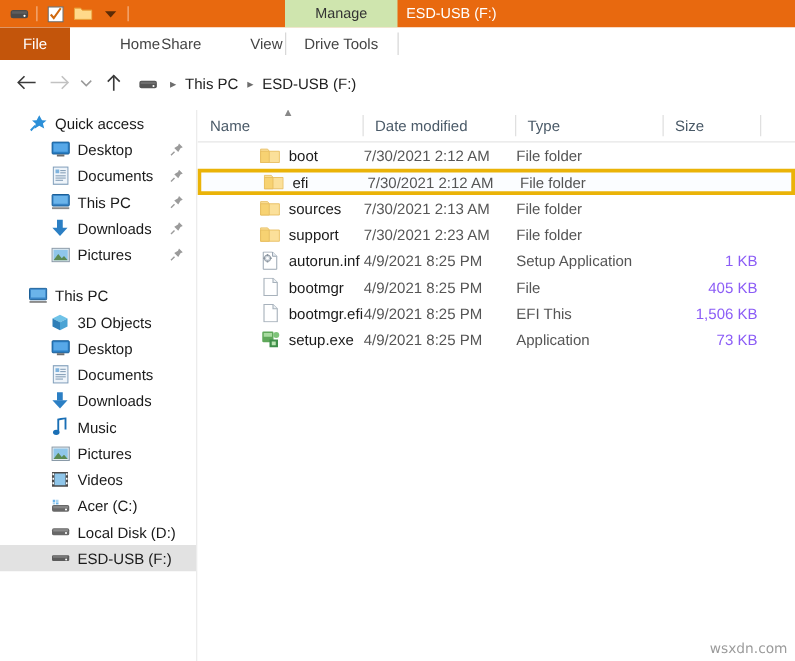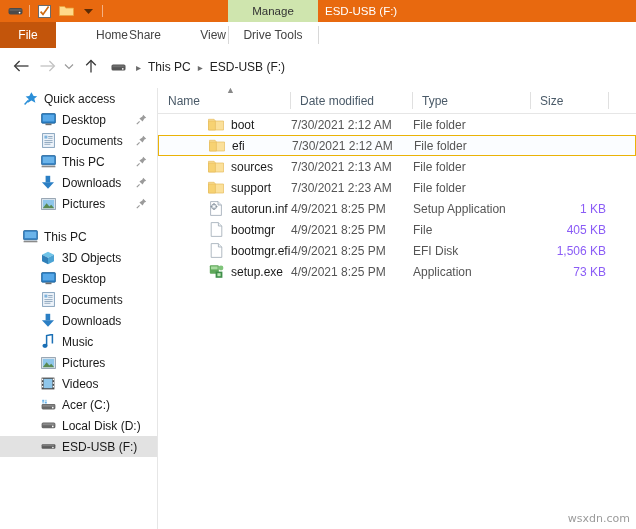--- a/index.html
+++ b/index.html
@@ -119,21 +119,21 @@
   }
   .sortmark {
     position: absolute; font-size: 9px; color: #888; top: -3px;
   }
   .rows { position: relative; width: 478px; }
   .row {
     position: relative; height: 21px; width: 478px;
     display: flex; align-items: center; font-size: 12px; color: #1a1a1a;
   }
   .row.selected {
-    border: 1px solid #eab308;
+    border: 3px solid #eab308;
     background: #fbfdff;
   }
   .cell-name {
     position: absolute; left: 10px; display: flex; align-items: center;
     width: 125px; overflow: hidden; white-space: nowrap; padding-left: 40px;
   }
   .file-ico {
     width: 16px; height: 16px; margin-right: 7px; flex: 0 0 16px;
     display: flex; align-items: center; justify-content: center;
   }
@@ -616,21 +616,21 @@
         <span class="cell-name">
           <span class="file-ico">
             <svg width="13" height="15" viewBox="0 0 13 15">
               <path d="M1.2 0.6h7.2l3.4 3.4v10.4H1.2z" fill="#ffffff" stroke="#a8b2bc" stroke-width="0.9"></path>
               <path d="M8.4 0.6v3.4h3.4" fill="#eef2f5" stroke="#a8b2bc" stroke-width="0.9"></path>
             </svg>
           </span>
           <span>bootmgr.efi</span>
         </span>
         <span class="cell-date">4/9/2021 8:25 PM</span>
-        <span class="cell-type">EFI Disk</span>
+        <span class="cell-type">EFI This</span>
         <span class="cell-size">1,506 KB</span>
       </div>
 
       <div class="row">
         <span class="cell-name">
           <span class="file-ico">
             <svg width="15" height="15" viewBox="0 0 15 15">
               <rect x="0.8" y="1.2" width="9" height="8.6" rx="1" fill="#5fa85a"></rect>
               <rect x="2" y="2.4" width="6.6" height="3" fill="#a8dba0"></rect>
               <path d="M6.6 7.6 L13.4 7.6 L13.4 13.8 L6.6 13.8 Z" fill="#3f8f4a"></path>

